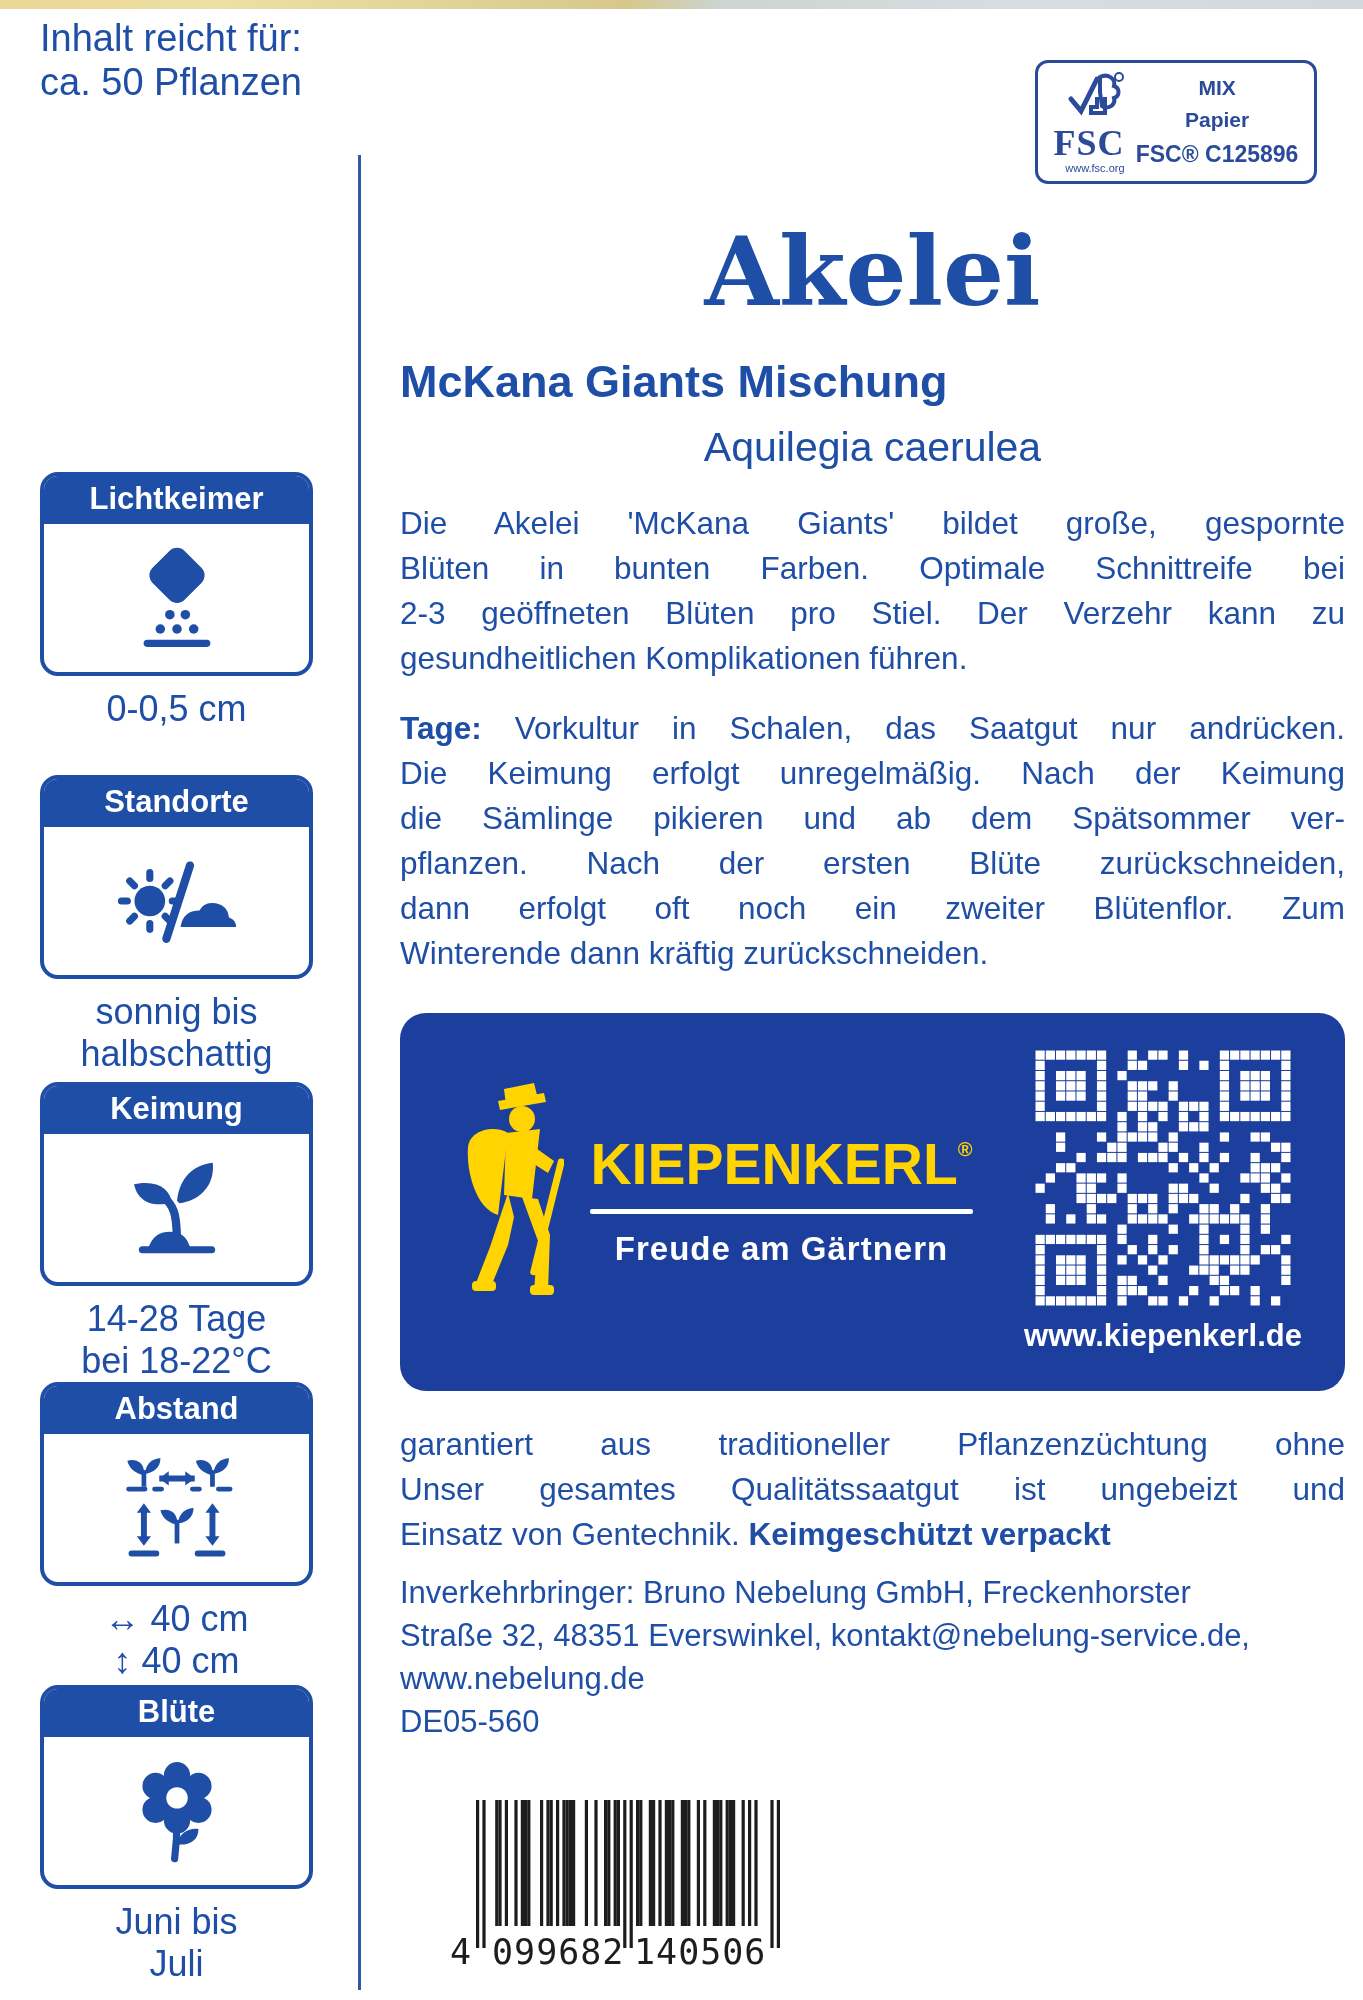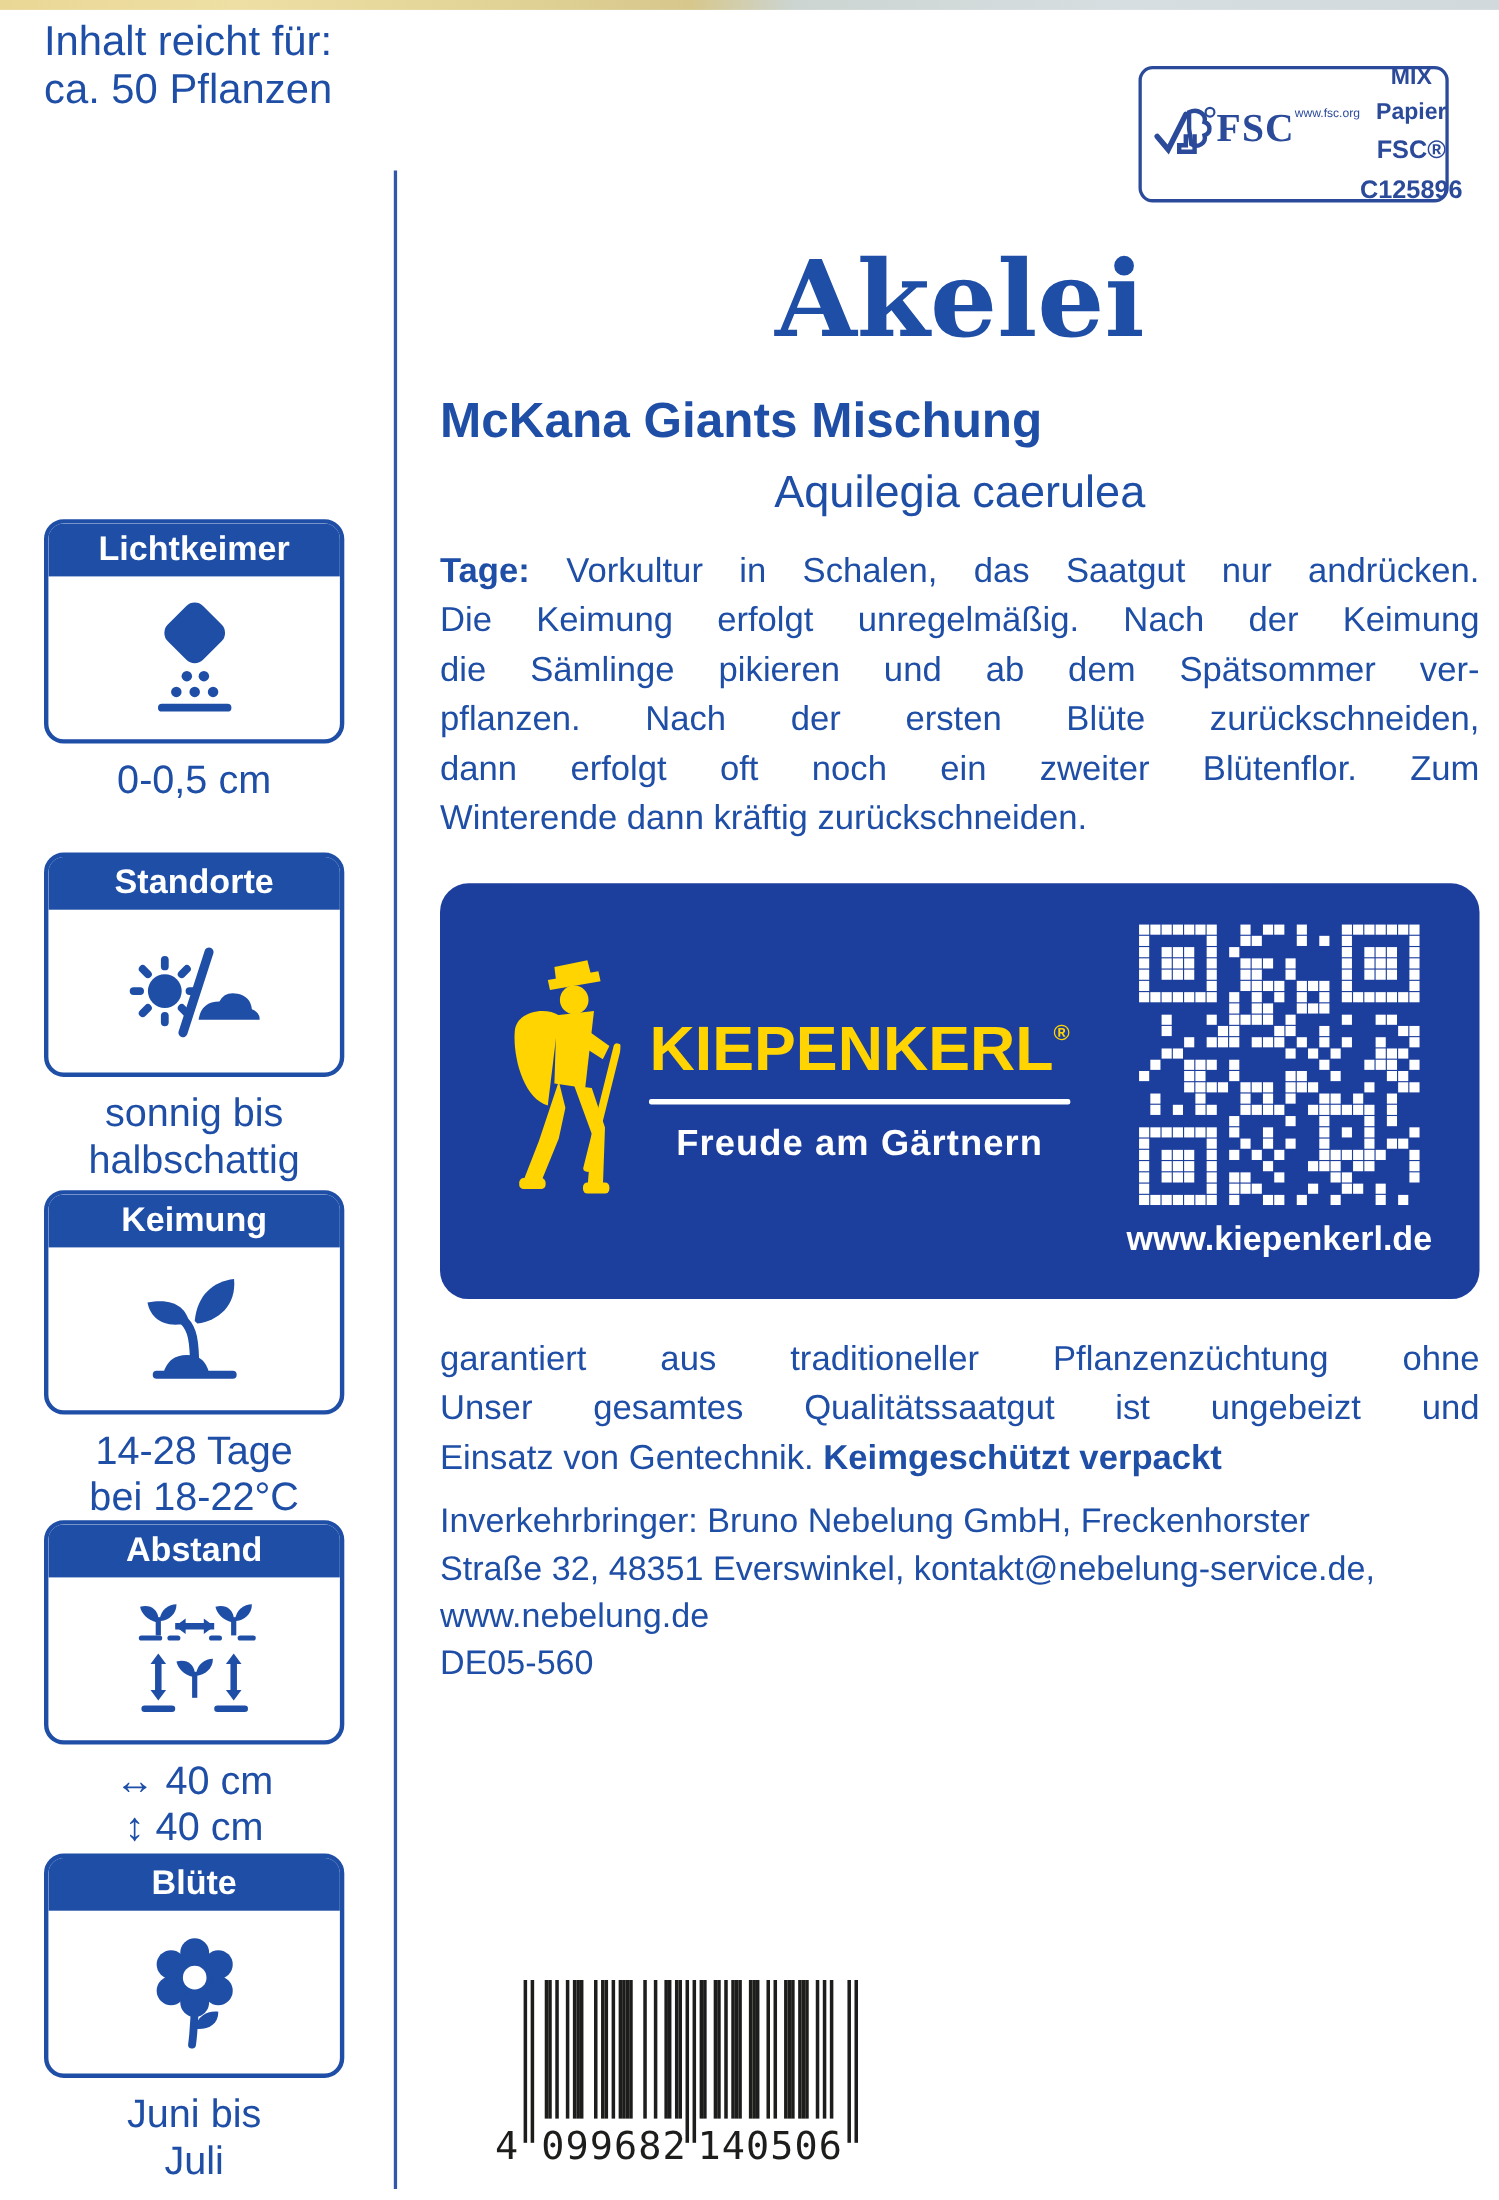--- a/index.html
+++ b/index.html
@@ -30,21 +30,21 @@
   .icon-area{height:148px;display:flex;align-items:center;justify-content:center}
   .caption{margin-top:12px;text-align:center;font-size:36px;line-height:1.16;white-space:pre-line}
 
   
   .content{position:absolute;left:400px;top:0;width:945px}
   .fsc{
     position:absolute;right:28px;top:60px;width:282px;height:124px;
     border:3px solid #2b4a9a;border-radius:13px;color:#2b4a9a;
     display:flex;align-items:center;justify-content:space-around;padding:6px 10px;
   }
-  .fsc-left{display:flex;flex-direction:row;align-items:flex-start;line-height:1}
+  .fsc-left{display:flex;flex-direction:column;align-items:flex-end;line-height:1}
   .fsc-brand{font-family:"Liberation Serif",serif;font-weight:bold;font-size:36px;margin-top:2px;letter-spacing:1px}
   .fsc-url{font-size:11px;margin-top:2px}
   .fsc-right{text-align:center;font-weight:bold;font-size:21px;line-height:1.55}
   .fsc-cert{font-size:23px}
 
   h1{margin-top:224px;text-align:center;font-family:"DejaVu Serif",serif;
      font-weight:bold;font-size:96px;line-height:1;color:#1e4ea6}
   h2{margin-top:36px;font-size:45px;font-weight:bold}
   h3{margin-top:16px;text-align:center;font-size:41px;font-weight:normal}
 
@@ -241,20 +241,26 @@
         <div>MIX</div>
         <div>Papier</div>
         <div class="fsc-cert">FSC® C125896</div>
       </div>
     </div>
 
     <h1>Akelei</h1>
     <h2>McKana Giants Mischung</h2>
     <h3>Aquilegia caerulea</h3>
 
+    <div class="para desc" id="desc">
+        <div class="jline">Die Akelei 'McKana Giants' bildet große, gespornte</div>
+        <div class="jline">Blüten in bunten Farben. Optimale Schnittreife bei</div>
+        <div class="jline">2-3 geöffneten Blüten pro Stiel. Der Verzehr kann zu</div>
+        <div class="jline last">gesundheitlichen Komplikationen führen.</div>
+      </div>
     <div class="para tipp" id="tipp">
         <div class="jline"><span class="b">Tage:</span> Vorkultur in Schalen, das Saatgut nur andrücken.</div>
         <div class="jline">Die Keimung erfolgt unregelmäßig. Nach der Keimung</div>
         <div class="jline">die Sämlinge pikieren und ab dem Spätsommer ver-</div>
         <div class="jline">pflanzen. Nach der ersten Blüte zurückschneiden,</div>
         <div class="jline">dann erfolgt oft noch ein zweiter Blütenflor. Zum</div>
         <div class="jline last">Winterende dann kräftig zurückschneiden.</div>
       </div>
 
     <div class="panel">

